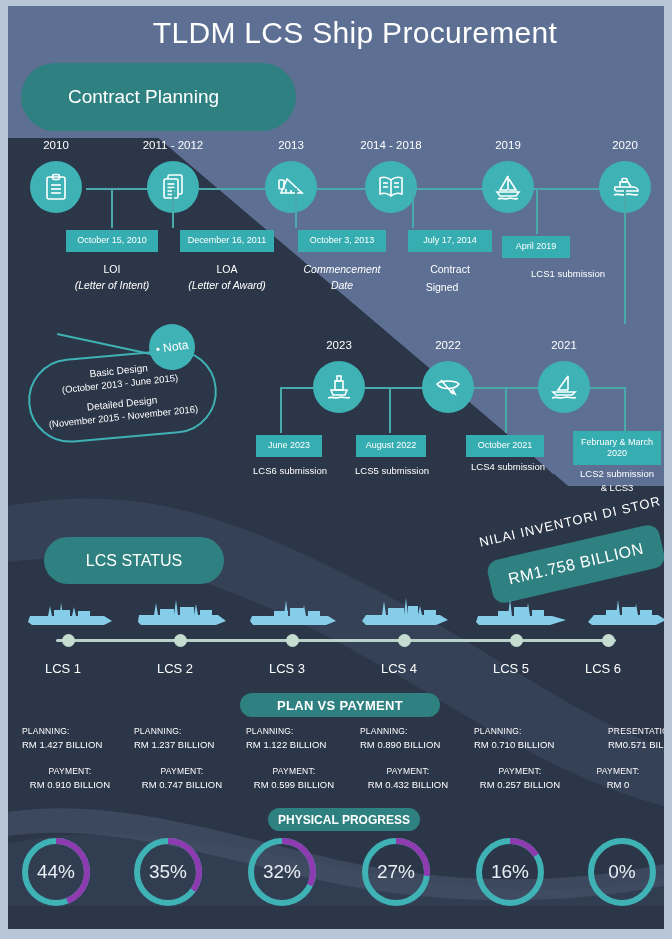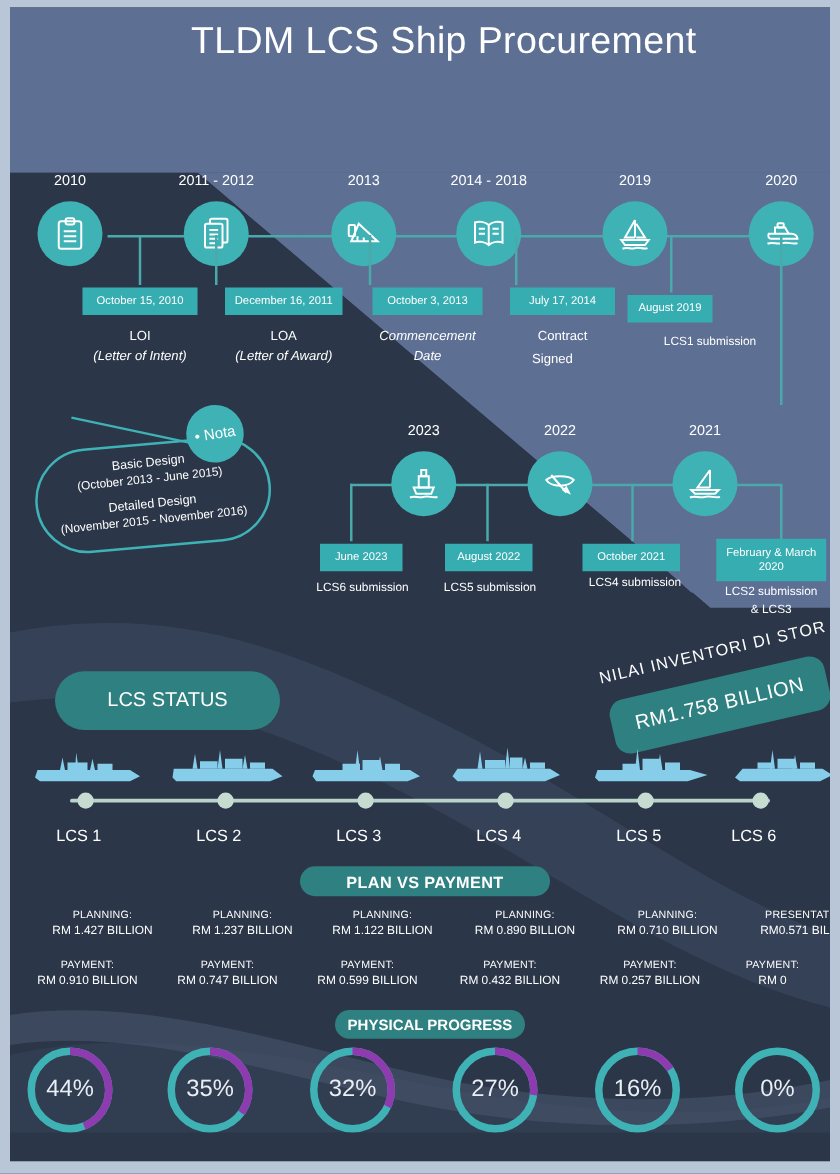--- a/index.html
+++ b/index.html
@@ -60,21 +60,21 @@
   .pill-status{left:36px;top:531px;width:180px;height:47px;justify-content:center;}
   .pill-status span{color:#fff;font-size:16px;padding:0;}
   .ships{position:absolute;left:0;top:588px;width:656px;height:40px;}
   .statline{position:absolute;left:48px;top:633px;width:560px;height:3px;background:#b9d3cb;border-radius:2px;}
   .dot{position:absolute;width:13px;height:13px;border-radius:50%;background:#c7dcd0;top:-5px;}
   .lcslabel{position:absolute;top:655px;color:#fff;font-size:13px;text-align:center;width:90px;}
 
   
   .pill-plan{left:232px;top:687px;width:200px;height:24px;border-radius:13px;justify-content:center;}
   .pill-plan span{color:#fff;font-size:13px;font-weight:bold;padding:0;letter-spacing:.3px;}
-  .money{position:absolute;width:120px;text-align:center;color:#fff;}
+  .money{position:absolute;width:120px;text-align:left;color:#fff;}
   .money .k{font-size:8.5px;letter-spacing:.2px;}
   .money .v{font-size:9.5px;margin-top:3px;}
   .money.pay{text-align:center;}
 
   .pill-phys{left:260px;top:802px;width:152px;height:23px;border-radius:12px;justify-content:center;}
   .pill-phys span{color:#fff;font-size:12px;font-weight:bold;padding:0;}
 
   
   .donut{position:absolute;width:76px;height:76px;}
   .donut svg{position:absolute;inset:0;}
@@ -96,20 +96,23 @@
     <path d="M0,490 C120,470 210,500 330,560 C450,620 540,700 656,735 L656,923 L0,923 Z" fill="#2b3648"></path>
     <path d="M0,500 C130,476 225,512 345,572 C470,634 556,706 656,742 L656,800 C540,770 450,700 330,636 C215,576 120,540 0,556 Z" fill="#3a465c" opacity="0.75"></path>
     <path d="M0,838 C140,806 300,862 420,876 C520,888 590,886 656,872 L656,900 L0,900 Z" fill="#323e53" opacity="0.85"></path>
     <path d="M0,806 C120,788 250,840 360,860 C470,880 570,876 656,858 L656,880 C560,898 450,900 340,880 C230,860 110,814 0,830 Z" fill="#4a5770" opacity="0.55"></path>
   </svg>
 
   <div class="content">
 
     <div class="header-band"></div>
     <div class="title">TLDM LCS Ship Procurement</div>
+    <div class="pill pill-contract">
+      <span>Contract Planning</span>
+    </div>
 
     <div class="tl">
       <div class="tl-rail" style="left:78px;top:182px;width:560px;"></div>
 
       <div class="node" style="left:22px;top:155px;width:52px;height:52px;">
         <div class="yr">2010</div>
         <div class="circ" style="left:0;top:0;width:52px;height:52px;">
           <svg width="26" height="28" viewBox="0 0 26 28" fill="none" stroke="#fff" stroke-width="1.6">
             <rect x="4" y="4" width="18" height="22" rx="2"></rect>
               <rect x="9.5" y="1.5" width="7" height="5" rx="1.6"></rect>
@@ -181,21 +184,21 @@
         <div class="yr">2019</div>
         <div class="circ" style="left:0;top:0;width:52px;height:52px;">
           <svg width="30" height="28" viewBox="0 0 30 28" fill="none" stroke="#fff" stroke-width="1.6">
             <path d="M15 3 L15 17 M15 3 L7 17 H15 M16 6 L23 17 H16"></path>
             <path d="M4 19 H26 L23 23 H7 Z"></path>
               <path d="M5 26 C9 24 12 27 15 25.5 C18 24 21 27 25 25.5"></path>
           </svg>
         </div>
       </div>
       <div class="stem" style="left:528px;top:182px;height:46px;"></div>
-      <div class="chip" style="left:494px;top:230px;width:68px;height:22px;">August 2019</div>
+      <div class="chip" style="left:494px;top:230px;width:68px;height:22px;">April 2019</div>
       <div class="cap sm" style="left:494px;top:262px;width:132px;">LCS1 submission</div>
 
       <div class="node" style="left:591px;top:155px;width:52px;height:52px;text-decoration:underline;">
         <div class="yr">2020</div>
         <div class="circ" style="left:0;top:0;width:52px;height:52px;">
           <svg width="32" height="26" viewBox="0 0 32 26" fill="none" stroke="#fff" stroke-width="1.6">
             <path d="M6 13 H24 C27 13 29 15 29 17 H8 C6 17 5 15 6 13 Z"></path>
             <path d="M11 13 V8 H19 L22 13"></path>
               <rect x="13" y="4.5" width="5" height="3.5" rx="1"></rect>
             <path d="M5 21 C9 19 13 22 17 20.5 C21 19 25 22 29 20.5"></path>

